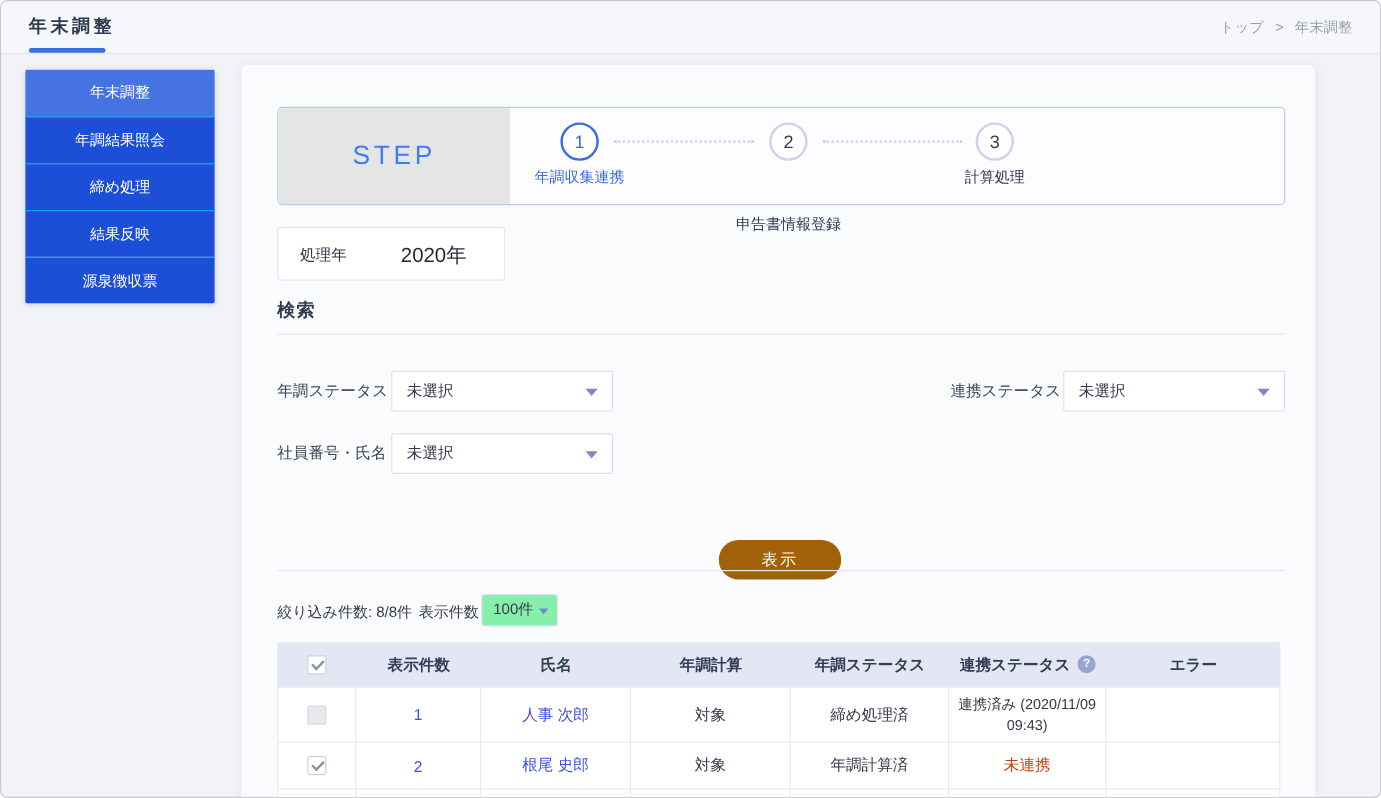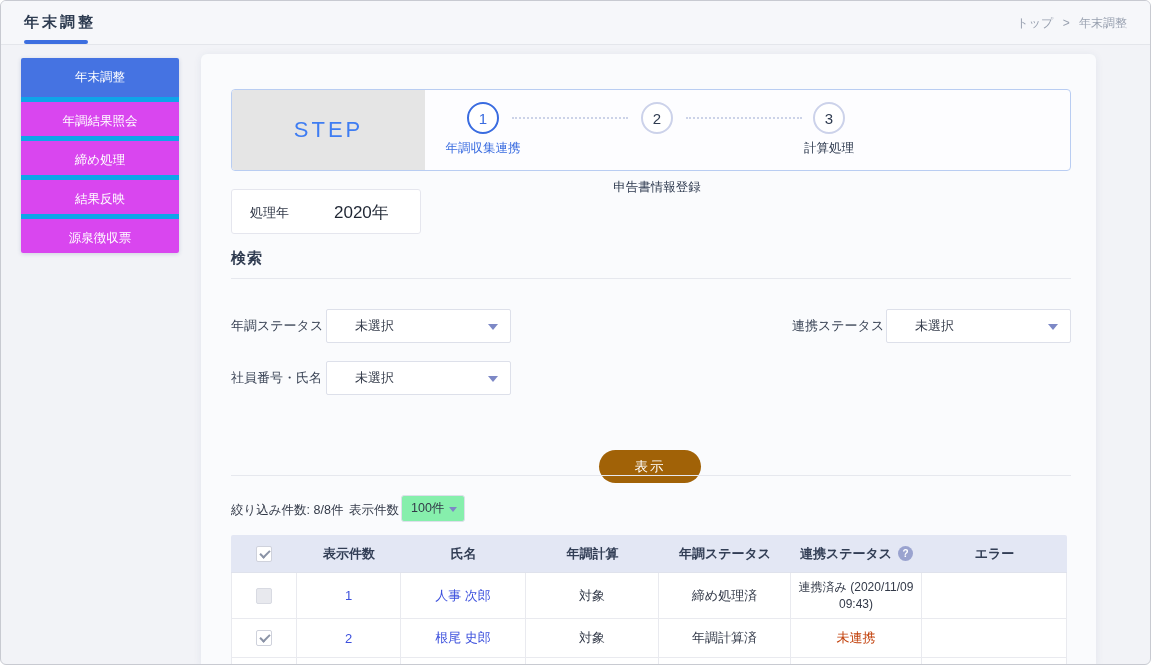--- a/index.html
+++ b/index.html
@@ -14,21 +14,21 @@
   .hdr-title { position:absolute; left:23px; top:12px; font-size:15px; font-weight:700;
                letter-spacing:3px; color:#2d3b50; }
   .hdr-accent { position:absolute; left:23px; top:39px; width:64px; height:4px;
                 background:#3d6fe0; border-radius:2px; }
   .crumbs { position:absolute; right:23px; top:14px; font-size:12px; color:#99a1b0; }
   .crumbs .sep { margin:0 6px; }
   
   .sidebar { position:absolute; left:20px; top:57px; width:158px; border-radius:2px;
              overflow:hidden; box-shadow:0 1px 4px rgba(40,60,120,.18); }
   .side-item { height:39px; line-height:39px; text-align:center; font-size:12.5px;
-               color:#fff; background:#d946ef; border-top:5px solid #0ea5e9; cursor:pointer; }
+               color:#fff; background:#1d4ed8; border-top:1px solid #0ea5e9; cursor:pointer; }
   .side-item:first-child { border-top:none; }
   .side-item.active { background:#4573e2; }
   
   .card { position:absolute; left:200px; top:53px; width:895px; height:612px;
           background:#fafbfd; border-radius:6px 6px 0 0;
           box-shadow:0 1px 8px rgba(40,60,120,.08); }
   
   .step-box { position:absolute; left:30px; top:35px; width:840px; height:82px;
               background:#fdfdff; border:1px solid #b9cdf2; border-radius:4px; }
   .step-head { position:absolute; left:0; top:0; width:193px; height:100%;
@@ -49,21 +49,21 @@
   .year-label { position:absolute; left:18px; top:0; line-height:45px; font-size:13px; color:#333a49; }
   .year-value { position:absolute; left:102px; top:0; line-height:45px; font-size:17px;
                 color:#1f2633; font-weight:500; }
   
   .search-heading { position:absolute; left:30px; top:195px; font-size:15px; font-weight:700;
                     letter-spacing:1px; color:#2f3b50; }
   .divider { position:absolute; left:30px; width:840px; height:1px; background:#e6e8ee; }
   .d1 { top:224px; } .d2 { top:421px; }
   .f-label { position:absolute; height:34px; line-height:34px; font-size:13px; color:#3a4456; }
   .dd { position:absolute; width:185px; height:34px; background:#fff; border:1px solid #dde0ea;
-        border-radius:2px; font-size:13px; color:#333a49; line-height:32px; padding-left:28px;
+        border-radius:2px; font-size:13px; color:#333a49; line-height:32px; padding-left:12px;
         cursor:pointer; }
   .caret { position:absolute; right:12px; top:14px; width:0; height:0;
            border-left:5px solid transparent; border-right:5px solid transparent;
            border-top:6px solid #7d88c6; }
   .btn-submit { position:absolute; left:398px; top:367px; width:102px; height:33px;
                 background:#a16207; border:none; border-radius:17px; color:#fff;
                 font-size:13.5px; letter-spacing:2px; cursor:pointer;
                 font-family:"Liberation Sans","DejaVu Sans",sans-serif;margin-top:29px; }
   
   .info-filtered { position:absolute; left:30px; top:448px; font-size:12.5px; color:#333a49; }

